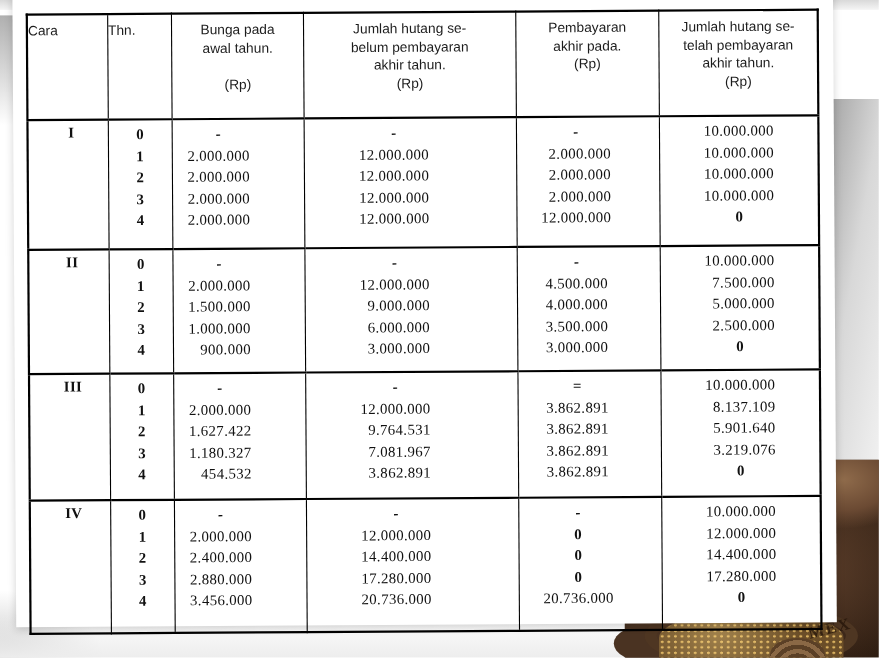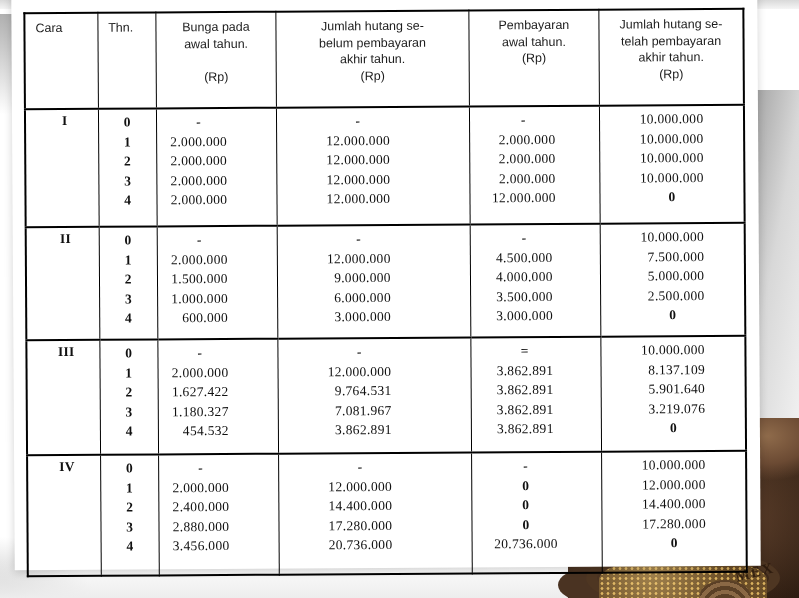--- a/index.html
+++ b/index.html
@@ -48,21 +48,21 @@
   
   .paper{position:absolute;left:13px;top:-8px;width:746px;height:576px;z-index:6;
     background:#ffffff;transform:rotate(-0.35deg);
     box-shadow:0 2px 8px rgba(0,0,0,0.18);}
   table.amort{position:absolute;left:12px;top:18px;width:721px;
     border-collapse:collapse;table-layout:fixed;border:2px solid #000;
     color:#111;}
   .amort th,.amort td{border:1px solid #000;vertical-align:top;padding:0;}
   .amort thead th{height:88px;font-weight:normal;font-size:12.5px;line-height:16.5px;
     padding-top:6px;text-align:center;white-space:pre-line;color:#1c1c1c;}
-  .amort thead th.lft{text-align:left;padding-left:10px;}
+  .amort thead th.lft{text-align:left;}
   .amort tbody td{border-top-width:2px;padding-top:3px;
     font-family:"Liberation Serif",serif;font-size:13.5px;letter-spacing:.3px;}
   .h1{height:113px;} .h2{height:108px;} .h3{height:110px;} .h4{height:116px;}
   td.cara{text-align:center;font-weight:bold;font-size:14px;padding-left:6px;}
   td.ctr{text-align:center;}
   .nb{display:inline-block;text-align:right;}
   .nb .ln{height:19.6px;line-height:19.6px;}
   .nb .ln.c{text-align:center;font-weight:bold;}
   .mr3{margin-right:36px;} .mr4{margin-right:30px;} .mr5{margin-right:22px;} .mr6{}
 </style>
@@ -102,41 +102,41 @@
           <th class="lft">Thn.</th>
           <th>Bunga pada
 awal tahun.
 
 (Rp)</th>
           <th>Jumlah hutang se-
 belum pembayaran
 akhir tahun.
 (Rp)</th>
           <th>Pembayaran
-awal tahun.
+akhir pada.
 (Rp)</th>
           <th>Jumlah hutang se-
 telah pembayaran
 akhir tahun.
 (Rp)</th>
         </tr>
       </thead>
       <tbody>
         <tr>
           <td class="cara h1">I</td>
           <td class="ctr"><div class="nb"><div class="ln c">0</div><div class="ln c">1</div><div class="ln c">2</div><div class="ln c">3</div><div class="ln c">4</div></div></td>
           <td class="ctr"><div class="nb mr3"><div class="ln c">-</div><div class="ln">2.000.000</div><div class="ln">2.000.000</div><div class="ln">2.000.000</div><div class="ln">2.000.000</div></div></td>
           <td class="ctr"><div class="nb mr4"><div class="ln c">-</div><div class="ln">12.000.000</div><div class="ln">12.000.000</div><div class="ln">12.000.000</div><div class="ln">12.000.000</div></div></td>
           <td class="ctr"><div class="nb mr5"><div class="ln c">-</div><div class="ln">2.000.000</div><div class="ln">2.000.000</div><div class="ln">2.000.000</div><div class="ln">12.000.000</div></div></td>
           <td class="ctr"><div class="nb mr6"><div class="ln">10.000.000</div><div class="ln">10.000.000</div><div class="ln">10.000.000</div><div class="ln">10.000.000</div><div class="ln c">0</div></div></td>
         </tr>
         <tr>
           <td class="cara h2">II</td>
           <td class="ctr"><div class="nb"><div class="ln c">0</div><div class="ln c">1</div><div class="ln c">2</div><div class="ln c">3</div><div class="ln c">4</div></div></td>
-          <td class="ctr"><div class="nb mr3"><div class="ln c">-</div><div class="ln">2.000.000</div><div class="ln">1.500.000</div><div class="ln">1.000.000</div><div class="ln">600.000</div></div></td>
+          <td class="ctr"><div class="nb mr3"><div class="ln c">-</div><div class="ln">2.000.000</div><div class="ln">1.500.000</div><div class="ln">1.000.000</div><div class="ln">900.000</div></div></td>
           <td class="ctr"><div class="nb mr4"><div class="ln c">-</div><div class="ln">12.000.000</div><div class="ln">9.000.000</div><div class="ln">6.000.000</div><div class="ln">3.000.000</div></div></td>
           <td class="ctr"><div class="nb mr5"><div class="ln c">-</div><div class="ln">4.500.000</div><div class="ln">4.000.000</div><div class="ln">3.500.000</div><div class="ln">3.000.000</div></div></td>
           <td class="ctr"><div class="nb mr6"><div class="ln">10.000.000</div><div class="ln">7.500.000</div><div class="ln">5.000.000</div><div class="ln">2.500.000</div><div class="ln c">0</div></div></td>
         </tr>
         <tr>
           <td class="cara h3">III</td>
           <td class="ctr"><div class="nb"><div class="ln c">0</div><div class="ln c">1</div><div class="ln c">2</div><div class="ln c">3</div><div class="ln c">4</div></div></td>
           <td class="ctr"><div class="nb mr3"><div class="ln c">-</div><div class="ln">2.000.000</div><div class="ln">1.627.422</div><div class="ln">1.180.327</div><div class="ln">454.532</div></div></td>
           <td class="ctr"><div class="nb mr4"><div class="ln c">-</div><div class="ln">12.000.000</div><div class="ln">9.764.531</div><div class="ln">7.081.967</div><div class="ln">3.862.891</div></div></td>
           <td class="ctr"><div class="nb mr5"><div class="ln c">=</div><div class="ln">3.862.891</div><div class="ln">3.862.891</div><div class="ln">3.862.891</div><div class="ln">3.862.891</div></div></td>

